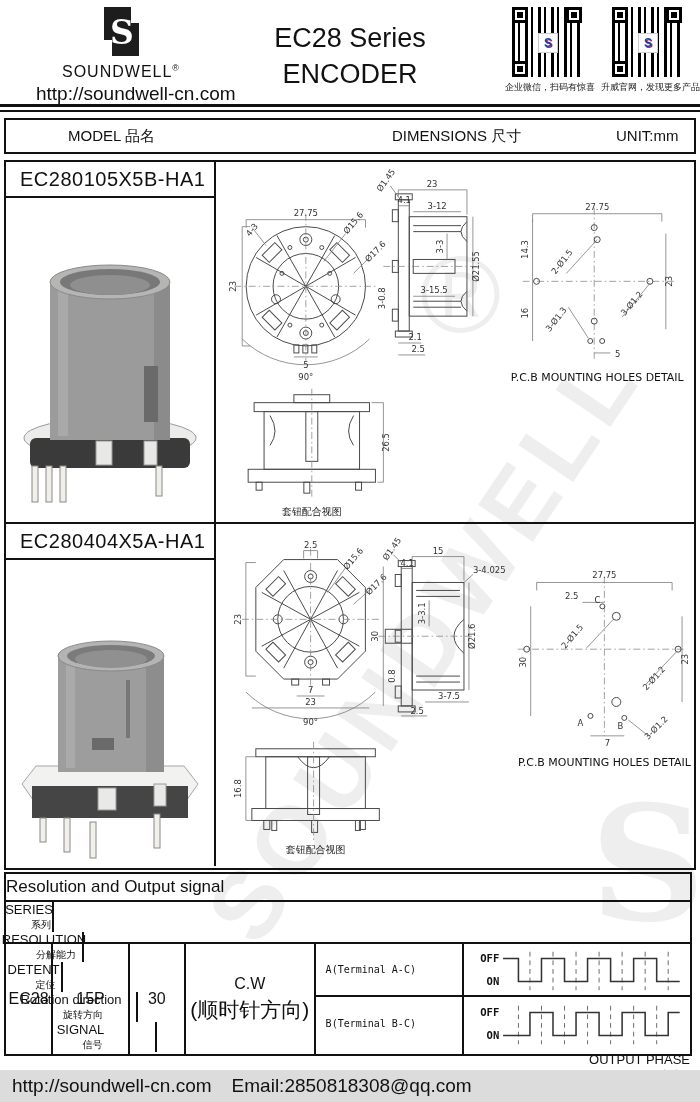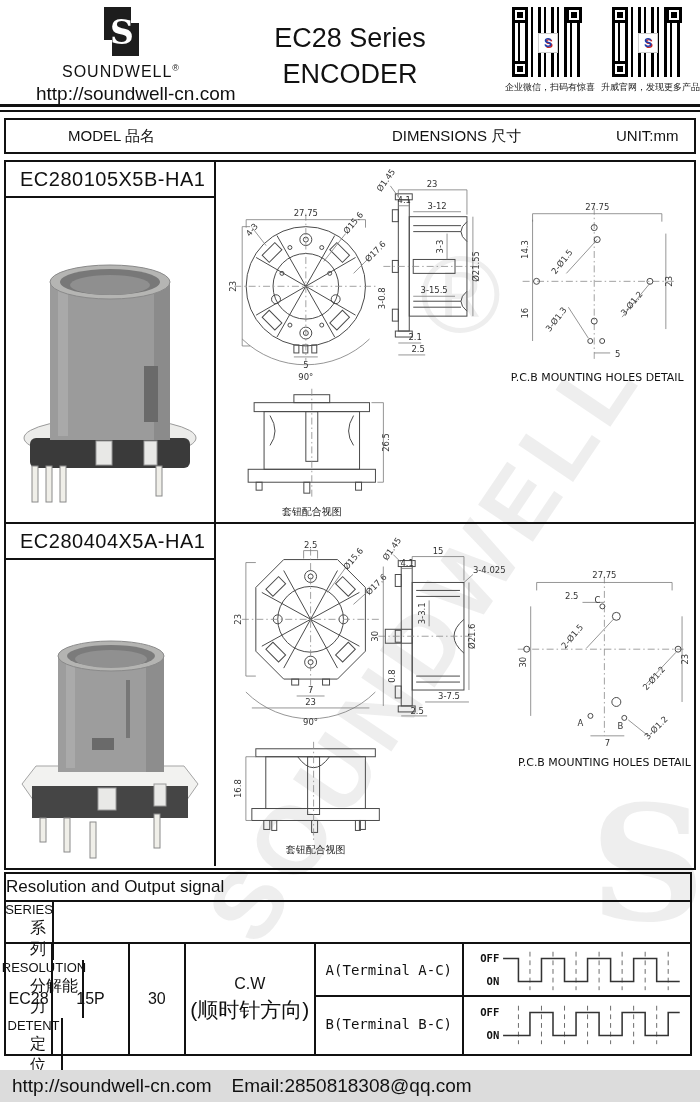--- a/index.html
+++ b/index.html
@@ -53,30 +53,30 @@
   svg.draw text.cap{font-size:10px;fill:#222;}
   svg.draw text.capB{font-size:11px;fill:#111;}
 
   
   .res-box{position:absolute;left:4px;top:872px;width:688px;height:184px;border:2px solid #111;box-sizing:border-box;}
   .res-title{height:26px;border-bottom:2px solid #111;font-size:17px;display:flex;align-items:center;}
   .res-head{display:flex;height:40px;border-bottom:2px solid #111;flex-direction:column;}
   .res-head .hc{box-sizing:border-box;border-right:2px solid #111;display:flex;flex-direction:column;
                 align-items:center;justify-content:center;}
   .res-head .hc:last-child{border-right:none;align-items:flex-end;}
-  .hc .en{font-size:13px;}.hc .zh{font-size:16px;margin-top:1px;margin-left:24px;}
+  .hc .en{font-size:13px;}.hc .zh{font-size:10px;margin-top:1px;margin-left:24px;}
   .res-data{display:flex;height:110px;}
   .res-data .dc{box-sizing:border-box;border-right:2px solid #111;display:flex;flex-direction:column;
                 align-items:center;justify-content:center;font-size:16px;}
   .res-data .dc:last-child{border-right:none;}
   .w-series{width:48px}.w-res{width:78px}.w-det{width:57px}.w-rot{width:132px}.w-sig{width:151px}.w-out{flex:1}
   .rot-zh{font-size:21px;margin-top:3px;}
   .split-cell{align-items:stretch !important;justify-content:flex-start !important;}
   .sig-half{height:53px;display:flex;align-items:center;padding-left:10px;
-            font-family:"DejaVu Sans Mono",monospace;font-size:14px;box-sizing:border-box;}
+            font-family:"DejaVu Sans Mono",monospace;font-size:10px;box-sizing:border-box;}
   .sig-a{border-bottom:2px solid #111;}
   .out-half{height:53px;display:flex;align-items:center;justify-content:center;box-sizing:border-box;}
   .out-a{border-bottom:2px solid #111;}
   svg.wave .wl{font-size:11px;font-weight:bold;font-family:"DejaVu Sans Mono",monospace;fill:#111;}
   svg.wave .wp{stroke:#333;stroke-width:1.6;fill:none;}
   svg.wave .wg line{stroke:#666;stroke-width:1;stroke-dasharray:5 4;}
 
   
   .footer-bar{position:absolute;left:0;top:1070px;width:700px;height:32px;background:#dcdcdc;
               display:flex;align-items:center;gap:20px;padding-left:12px;box-sizing:border-box;

